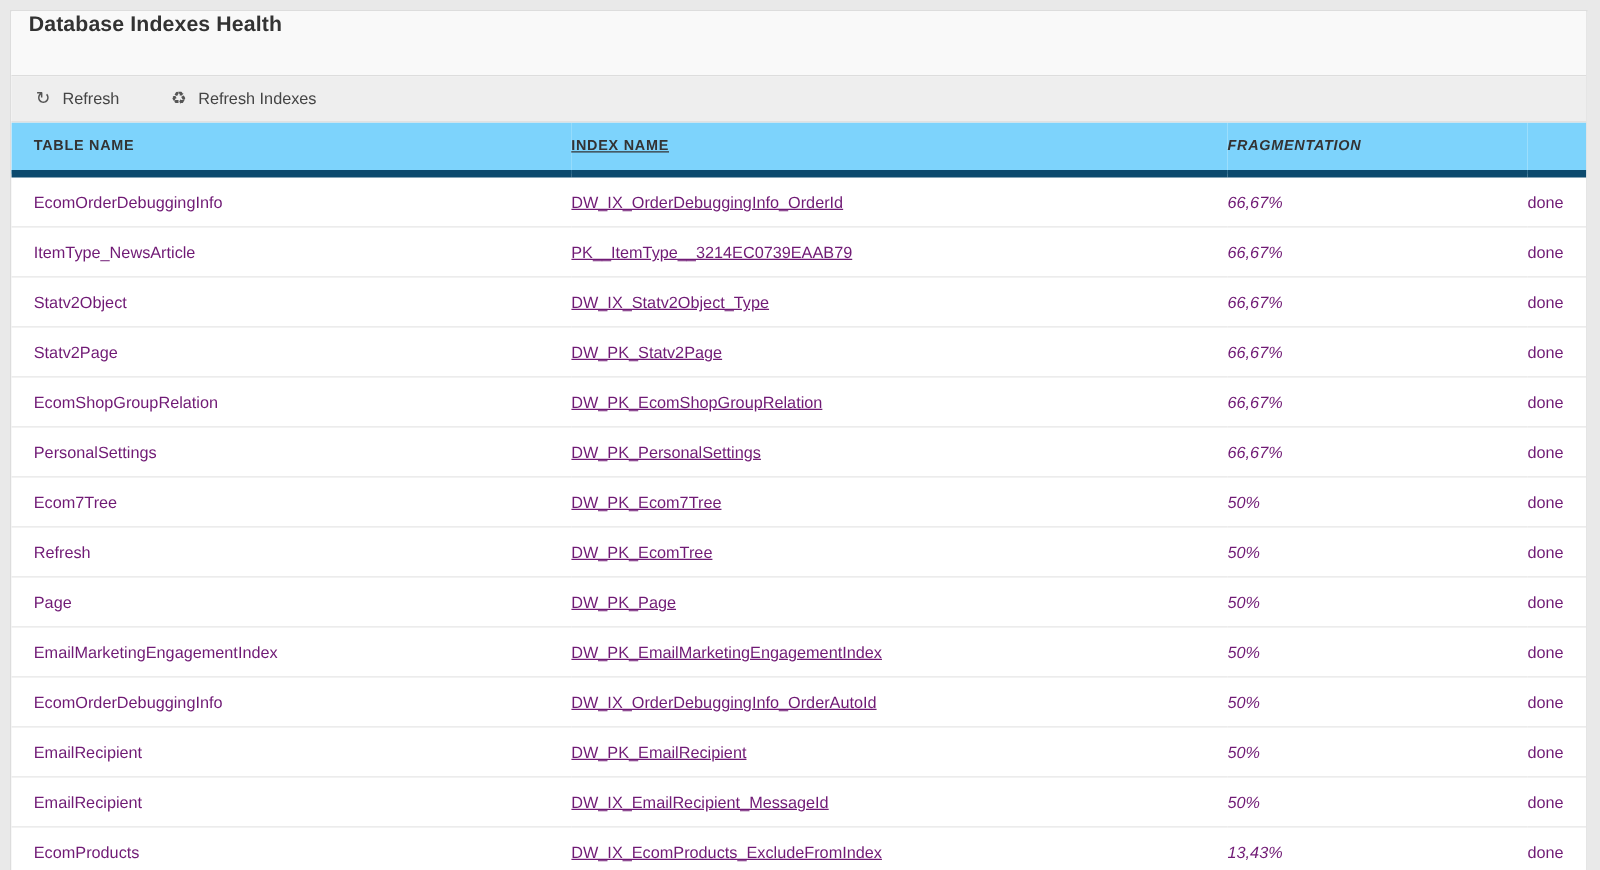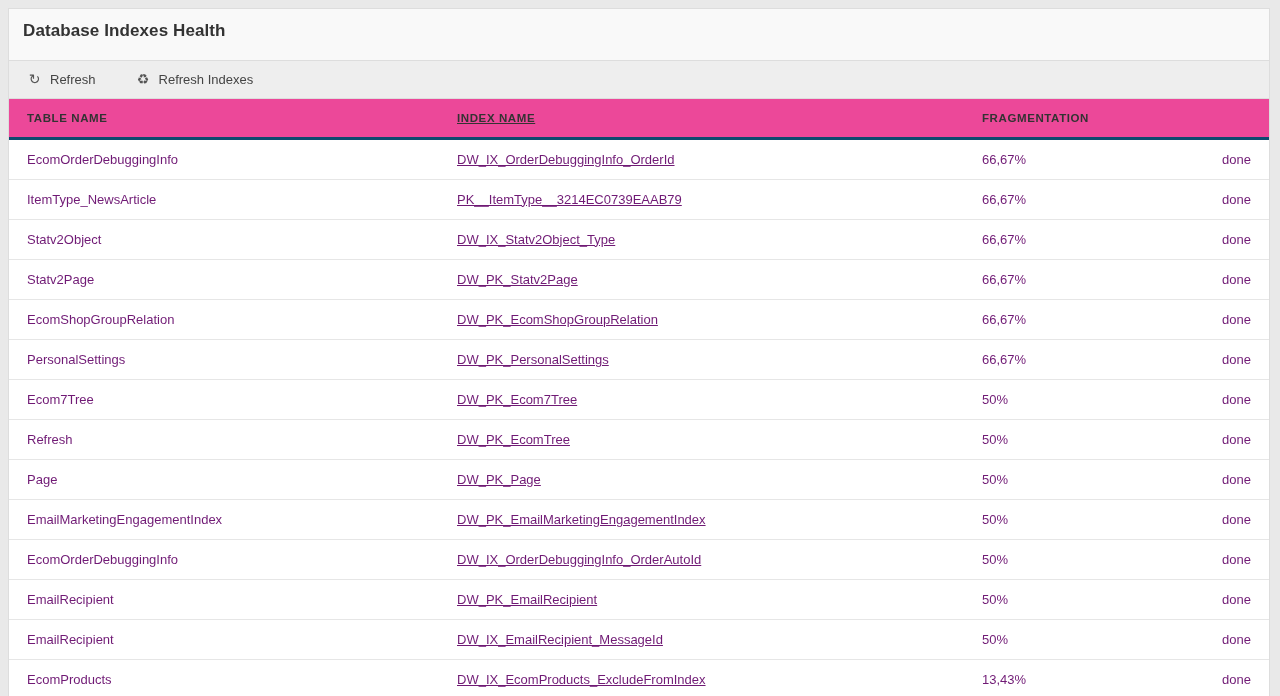--- a/index.html
+++ b/index.html
@@ -27,21 +27,21 @@
     width: 1262px;
     height: 688px;
     box-sizing: border-box;
     display: flex;
     flex-direction: column;
     overflow: hidden;
   }
   .panel-header {
     background: #f9f9f9;
     border-bottom: 1px solid #dddddd;
-    padding: 12px 14px 13px 14px;
+    padding: 1px 14px 13px 14px;
     box-sizing: border-box;
     height: 52px;
   }
   .panel-title {
     font-size: 17px;
     font-weight: bold;
     color: #333333;
     letter-spacing: 0.1px;
   }
   .toolbar {
@@ -80,35 +80,35 @@
     border-collapse: collapse;
     table-layout: fixed;
   }
   table.grid thead th {
     text-align: left;
     font-size: 11.5px;
     font-weight: bold;
     color: #333333;
     letter-spacing: 0.6px;
     padding: 13px 10px 13px 0;
-    border-bottom: 3px solid #0c4a6e;
-    background: #ec4899;
+    border-bottom: 6px solid #0c4a6e;
+    background: #7dd3fc;
   }
   table.grid tbody td {
     font-size: 13px;
     color: #701a75;
     padding: 12px 10px 12px 0;
     border-bottom: 1px solid #e6e6e6;
     white-space: nowrap;
     overflow: hidden;
     text-overflow: ellipsis;
   }
   .col-table { width: 420px; padding-left: 18px !important; }
   .col-index { width: 515px; text-decoration: underline; }
-  .col-frag  { width: 230px; }
+  .col-frag  { width: 230px; font-style: italic; }
   .col-status{ width: 95px; text-align: left; }
   .scroll-area {
     flex: 1 1 auto;
     overflow: hidden;
   }
 </style>
 </head>
 <body>
 
 <div class="page">

